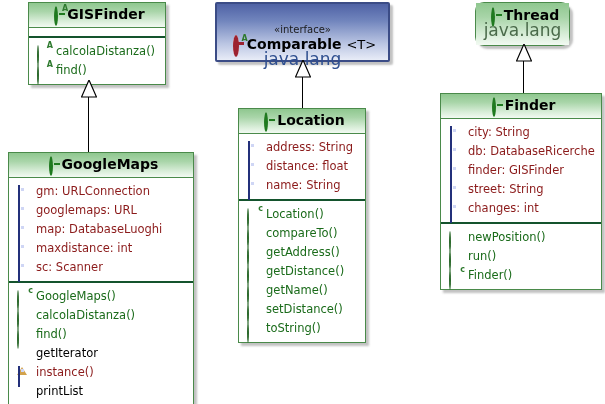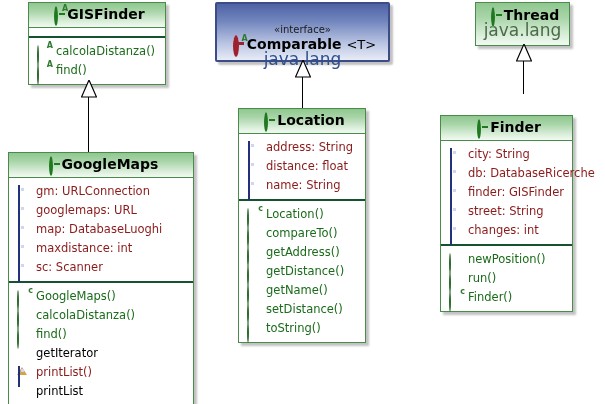--- a/index.html
+++ b/index.html
@@ -285,21 +285,21 @@
     <div class="member">
       <span class="ico"><span class="ico-circle"></span></span>
       <span class="member-label meth-text">find()</span>
     </div>
     <div class="member">
       <span class="ico"><span class="ico-triangle"></span></span>
       <span class="member-label plain-text">getIterator</span>
     </div>
     <div class="member">
       <span class="ico"><span class="ico-square"></span></span>
-      <span class="member-label attr-text">printList()</span>
+      <span class="member-label attr-text">instance()</span>
     </div>
     <div class="member">
       <span class="ico"><span class="ico-triangle"></span></span>
       <span class="member-label plain-text">printList</span>
     </div>
   </div>
 </div>
 
 <div class="uml-box blue" style="left:215px; top:2px; width:175px; height:60px;">
   <div class="box-header blue" style="height:100%; border-bottom:none; padding-top:20px;">
@@ -369,39 +369,39 @@
       <span class="ico"><span class="ico-circle"></span></span>
       <span class="member-label meth-text">setDistance()</span>
     </div>
     <div class="member">
       <span class="ico"><span class="ico-circle"></span></span>
       <span class="member-label meth-text">toString()</span>
     </div>
   </div>
 </div>
 
-<div class="uml-box green" style="left:475px; top:2px; width:95px; height:44px;">
+<div class="uml-box green" style="left:475px; top:2px; width:95px; height:44px;border-radius:9px;">
   <div class="box-header green" style="height:100%; border-bottom:none; padding-top:4px;">
     <div class="class-title">
       <span class="title-ico">
         <span class="ring-green"></span>
       </span><span>Thread</span>
     </div>
     <div class="package">java.lang</div>
   </div>
 </div>
 
 <div class="conn-line" style="left:523px; top:60px; height:34px;"></div>
 <div class="arrow-wrap" style="left:516px; top:44px;">
   <svg width="16" height="18" viewBox="0 0 16 18">
       <polygon points="8,0 15.5,17 0.5,17" fill="#ffffff" stroke="#000000" stroke-width="1.2"></polygon>
     </svg>
 </div>
 
-<div class="uml-box green" style="left:440px; top:93px; width:133px;margin-top:22px;">
+<div class="uml-box green" style="left:440px; top:93px; width:162px;">
   <div class="box-header green">
     <div class="class-title">
       <span class="title-ico">
         <span class="ring-green"></span>
       </span><span>Finder</span>
     </div>
   </div>
   <div class="compartment divider">
     <div class="member">
       <span class="ico"><span class="ico-square"></span></span>

